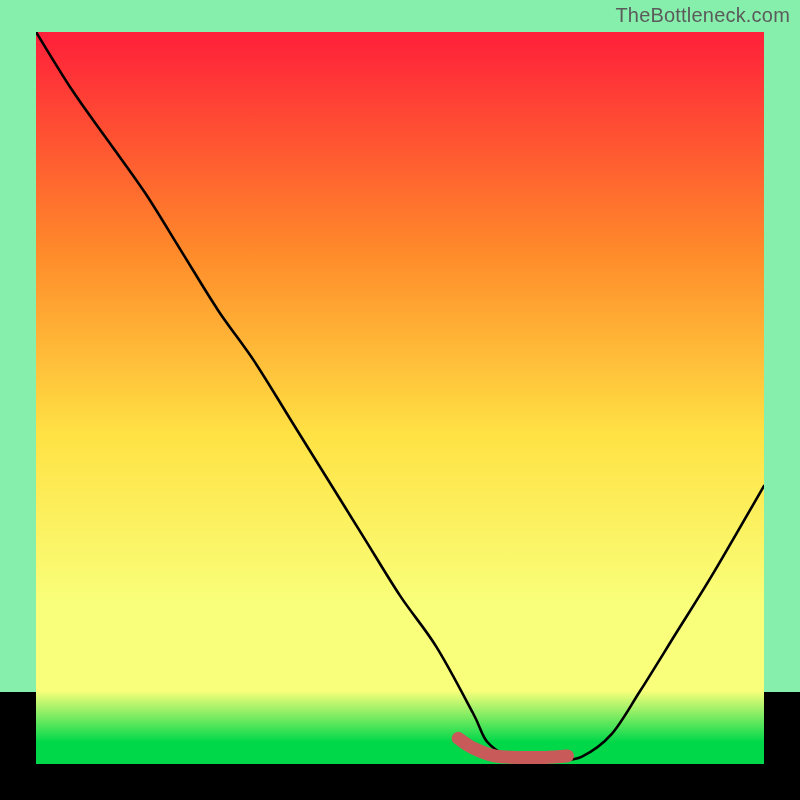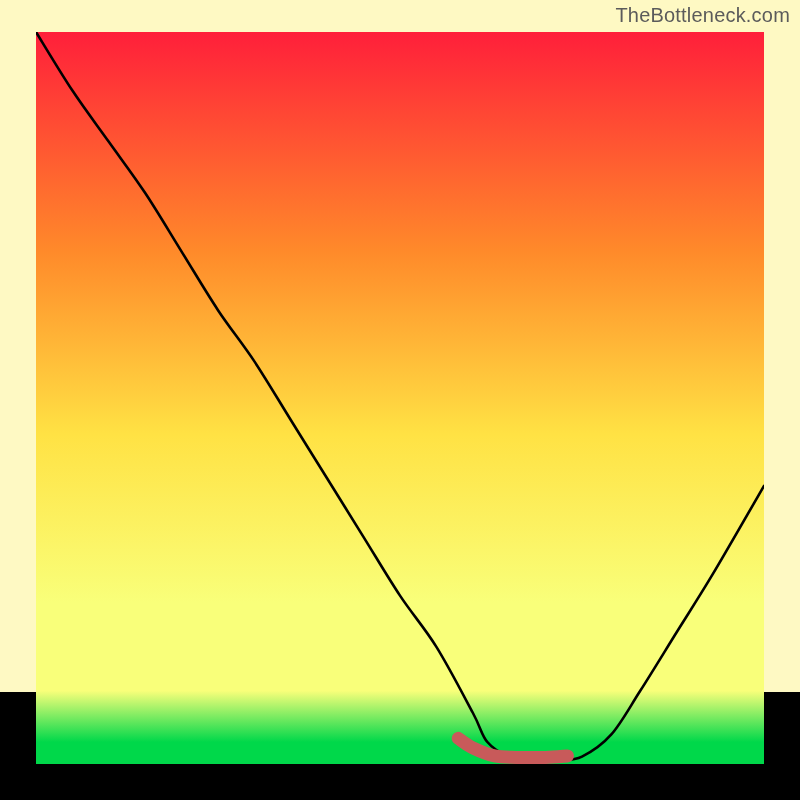--- a/index.html
+++ b/index.html
@@ -8,21 +8,21 @@
     width: 800px;
     height: 800px;
     background: #000;
     overflow: hidden;
     font-family: Arial, Helvetica, sans-serif;
   }
   .frame {
     position: relative;
     width: 800px;
     height: 692px;
-    background: #fef9c3;
+    background: #86efac;
   }
   .watermark {
     position: absolute;
     top: 4px;
     right: 10px;
     color: #5b5b5b;
     font-size: 20px;
     font-weight: 500;
     letter-spacing: 0.2px;
     user-select: none;

